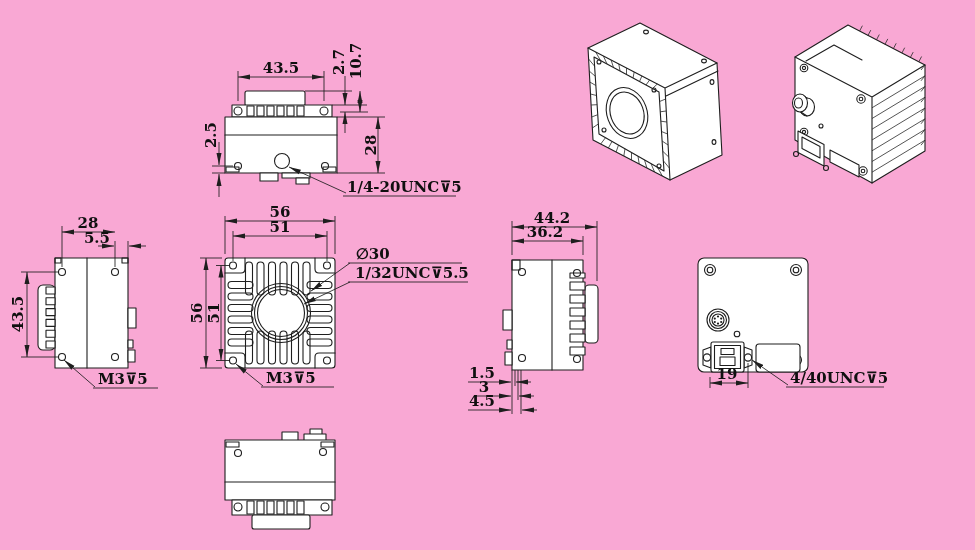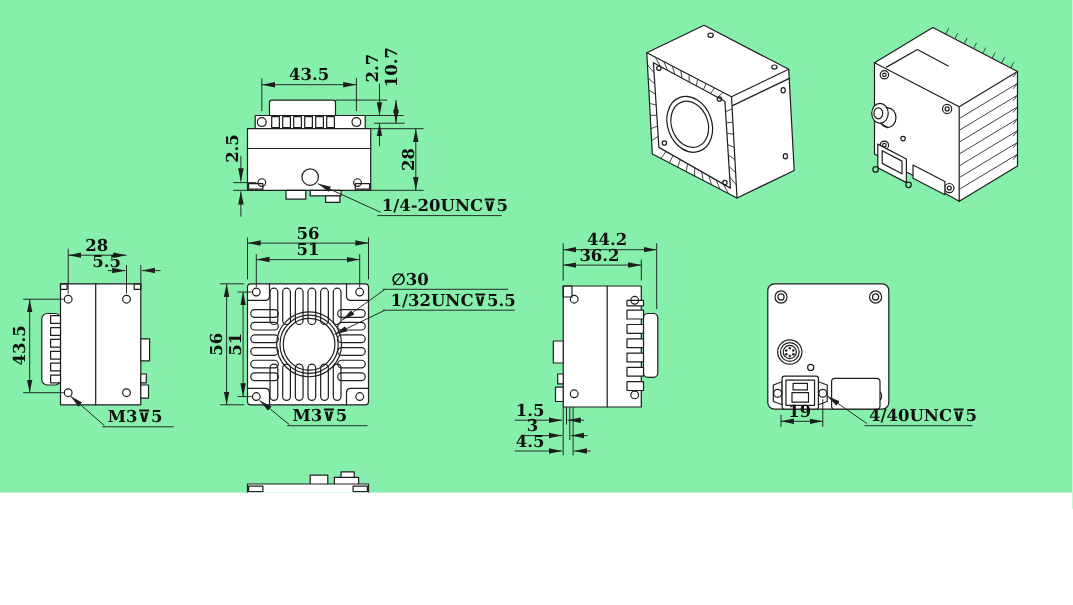--- a/index.html
+++ b/index.html
@@ -1,16 +1,16 @@
 <!DOCTYPE html>
 <html><head>
 <meta charset="utf-8">
 <style>
   html,body{margin:0;padding:0;background:#fff;}
-  .canvas{position:relative;width:975px;height:448px;background:#86efac;overflow:hidden;}
+  .canvas{position:relative;width:975px;height:550px;background:#f9a8d4;overflow:hidden;}
   svg{display:block;}
   .ln{stroke:#1e1e1e;stroke-width:1.1;fill:none;stroke-linecap:round;stroke-linejoin:round;}
   .lnw{stroke:#1e1e1e;stroke-width:1.1;fill:#ffffff;stroke-linejoin:round;}
   .thin{stroke:#2a2a2a;stroke-width:.8;fill:none;}
   .dim{stroke:#1e1e1e;stroke-width:.85;fill:none;}
   .txt{font:700 15px "DejaVu Serif","DejaVu Sans",serif;fill:#101010;}
 </style>
 </head>
 <body>
 

